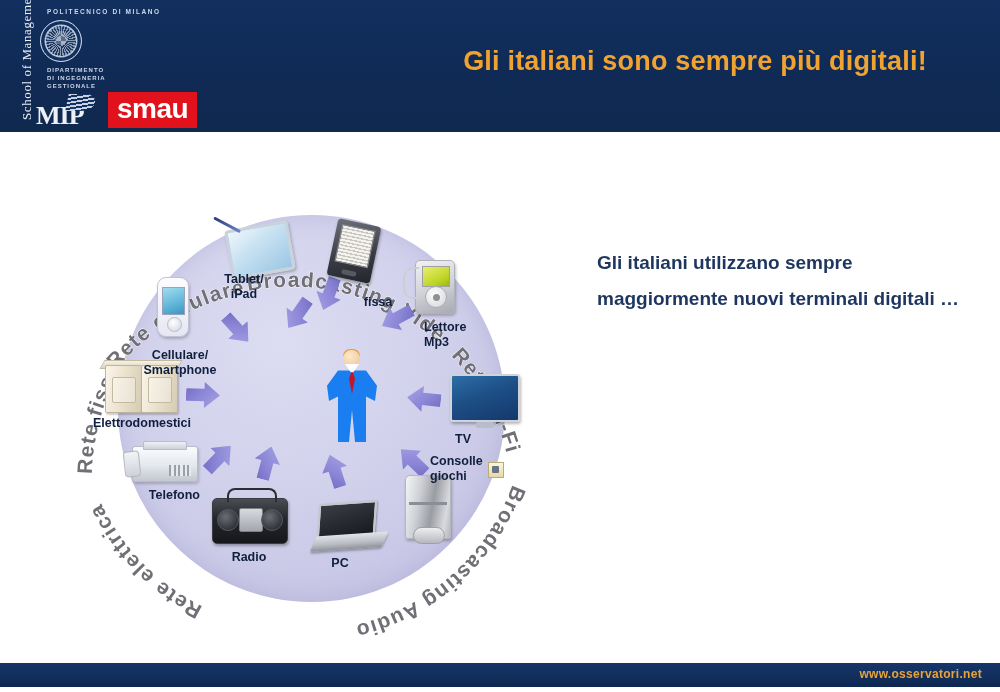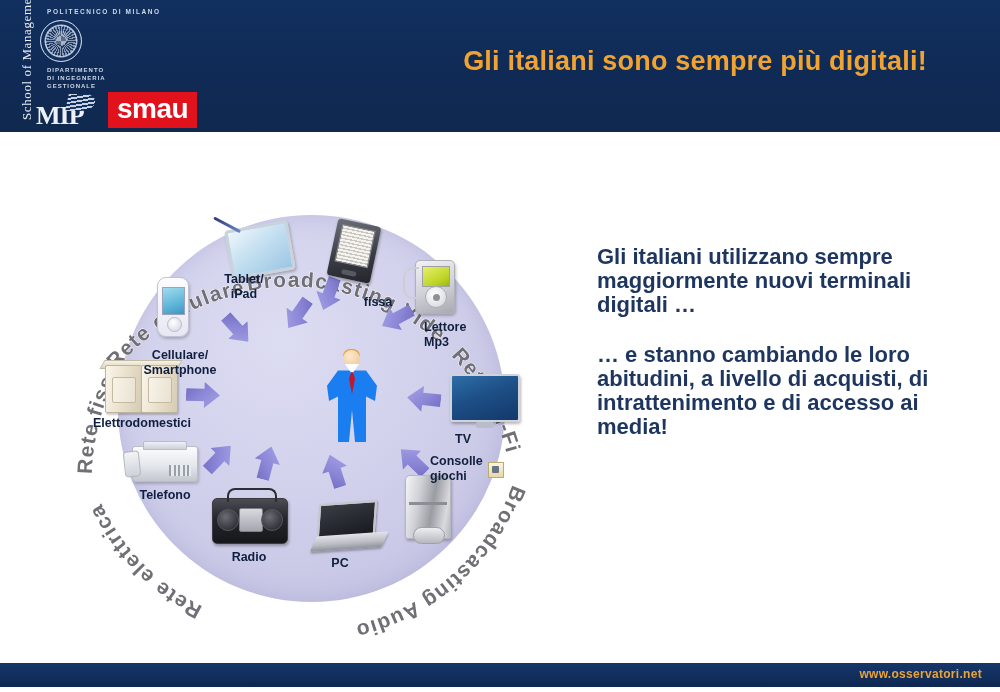--- a/index.html
+++ b/index.html
@@ -93,21 +93,21 @@
   }
   .footer-url{
     position:absolute;right:18px;top:4px;
     color:#e8a33a;font-size:12px;font-weight:bold;letter-spacing:0.3px;
   }
 
   
   .right-text{
     position:absolute;left:597px;top:245px;width:370px;
     color:#1d355f;
-    font-size:22px;font-weight:bold;line-height:24px;
+    font-size:19px;font-weight:bold;line-height:36px;
   }
   .right-text p{margin:0;}
   .right-text .gap{height:26px;}
 
   
   .diagram{position:absolute;left:40px;top:150px;width:520px;height:480px;}
   .circle{
     position:absolute;left:78px;top:65px;width:387px;height:387px;
     border-radius:50%;
     background:radial-gradient(circle at 42% 33%, #dcdcf2 0%, #d2d1ec 45%, #c6c5e4 78%, #bdbcde 100%);
@@ -423,21 +423,21 @@
     </div>
     <div class="lbl" style="left:181px;top:400px;width:56px;">Radio</div>
 
     <div class="item" style="left:92px;top:296px;">
       <div class="fax">
           <div class="tray"></div>
           <div class="hs"></div>
           <div class="keys"></div>
         </div>
     </div>
-    <div class="lbl" style="left:90px;top:338px;width:70px;">Telefono</div>
+    <div class="lbl" style="left:90px;top:338px;width:70px;text-align:right;">Telefono</div>
 
     <div class="item" style="left:65px;top:215px;">
       <div class="appl">
         <div class="top"></div>
           <div class="unit a"></div>
           <div class="unit b"></div>
       </div>
     </div>
     <div class="lbl" style="left:38px;top:266px;width:128px;">Elettrodomestici</div>
 
@@ -448,20 +448,19 @@
         </div>
     </div>
     <div class="lbl" style="left:85px;top:198px;width:110px;">Cellulare/
 Smartphone</div>
 
   </div>
 
   <div class="right-text">
     <p>Gli italiani utilizzano sempre maggiormente nuovi terminali digitali …</p>
     <div class="gap"></div>
-    <p>… e stanno cambiando le loro abitudini, a livello di acquisti, di intrattenimento e di accesso ai media!</p>
   </div>
 
   <div class="footer">
     <div class="footer-url">www.osservatori.net</div>
   </div>
 
 </div>
 
 </body></html>

